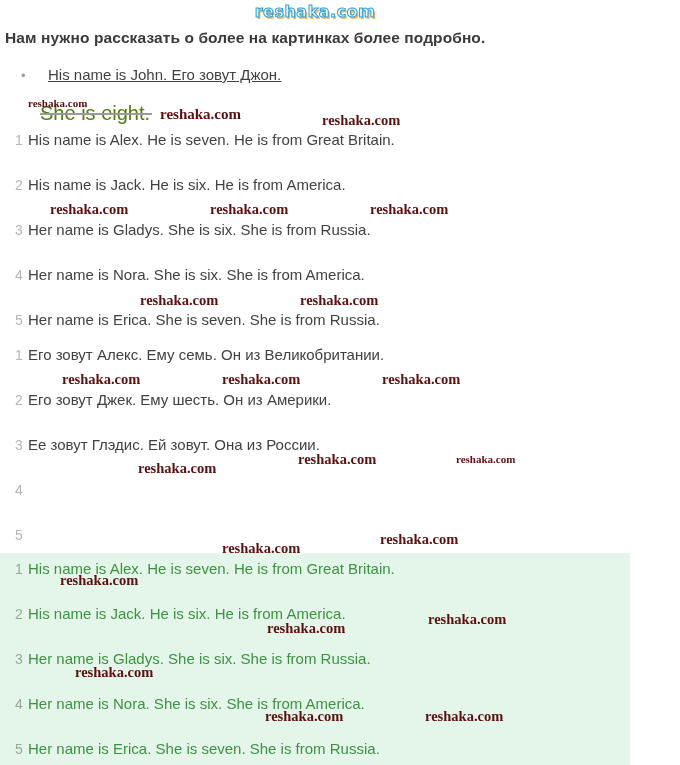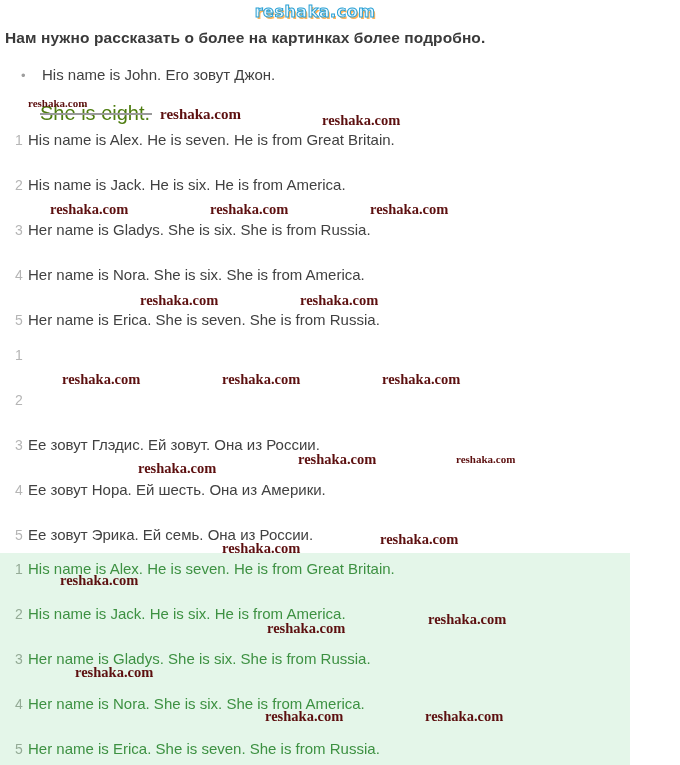--- a/index.html
+++ b/index.html
@@ -23,21 +23,21 @@
   }
   .txt {
     position:absolute; left:28px; top:0;
     font-size:15px; color:#414141; white-space:nowrap;
   }
 
   .bullet {
     position:absolute; left:21px; top:2px;
     font-size:13px; color:#9e9e9e;
   }
-  .bullet-row .txt { left:42px; }
+  .bullet-row .txt { left:48px;text-decoration:underline; }
 
   .partial {
     position:absolute; left:40px; top:102px;
     font-size:20px; color:#4d7c0f; white-space:nowrap;
     text-decoration:line-through; text-decoration-color:#9a9a9a;
   }
 
   .answers {
     position:absolute; left:0; top:553px; width:680px; height:212px;
     background:var(--answer-bg, #e4f6e9);
@@ -96,35 +96,35 @@
     <span class="num">4</span>
     <span class="txt">Her name is Nora. She is six. She is from America.</span>
   </div>
   <div class="row" style="top:311px;">
     <span class="num">5</span>
     <span class="txt">Her name is Erica. She is seven. She is from Russia.</span>
   </div>
 
   <div class="row" style="top:346px;">
     <span class="num">1</span>
+    <span class="txt">Его зовут Алекс. Ему семь. Он из Великобритании.</span>
   </div>
   <div class="row" style="top:391px;">
     <span class="num">2</span>
+    <span class="txt">Его зовут Джек. Ему шесть. Он из Америки.</span>
   </div>
   <div class="row" style="top:436px;">
     <span class="num">3</span>
     <span class="txt">Ее зовут Глэдис. Ей зовут. Она из России.</span>
   </div>
   <div class="row" style="top:481px;">
     <span class="num">4</span>
-    <span class="txt">Ее зовут Нора. Ей шесть. Она из Америки.</span>
   </div>
   <div class="row" style="top:526px;">
     <span class="num">5</span>
-    <span class="txt">Ее зовут Эрика. Ей семь. Она из России.</span>
   </div>
 
   <div class="answers">
     <div class="row" style="top:7px;">
       <span class="num">1</span>
       <span class="txt">His name is Alex. He is seven. He is from Great Britain.</span>
     </div>
     <div class="row" style="top:52px;">
       <span class="num">2</span>
       <span class="txt">His name is Jack. He is six. He is from America.</span>

